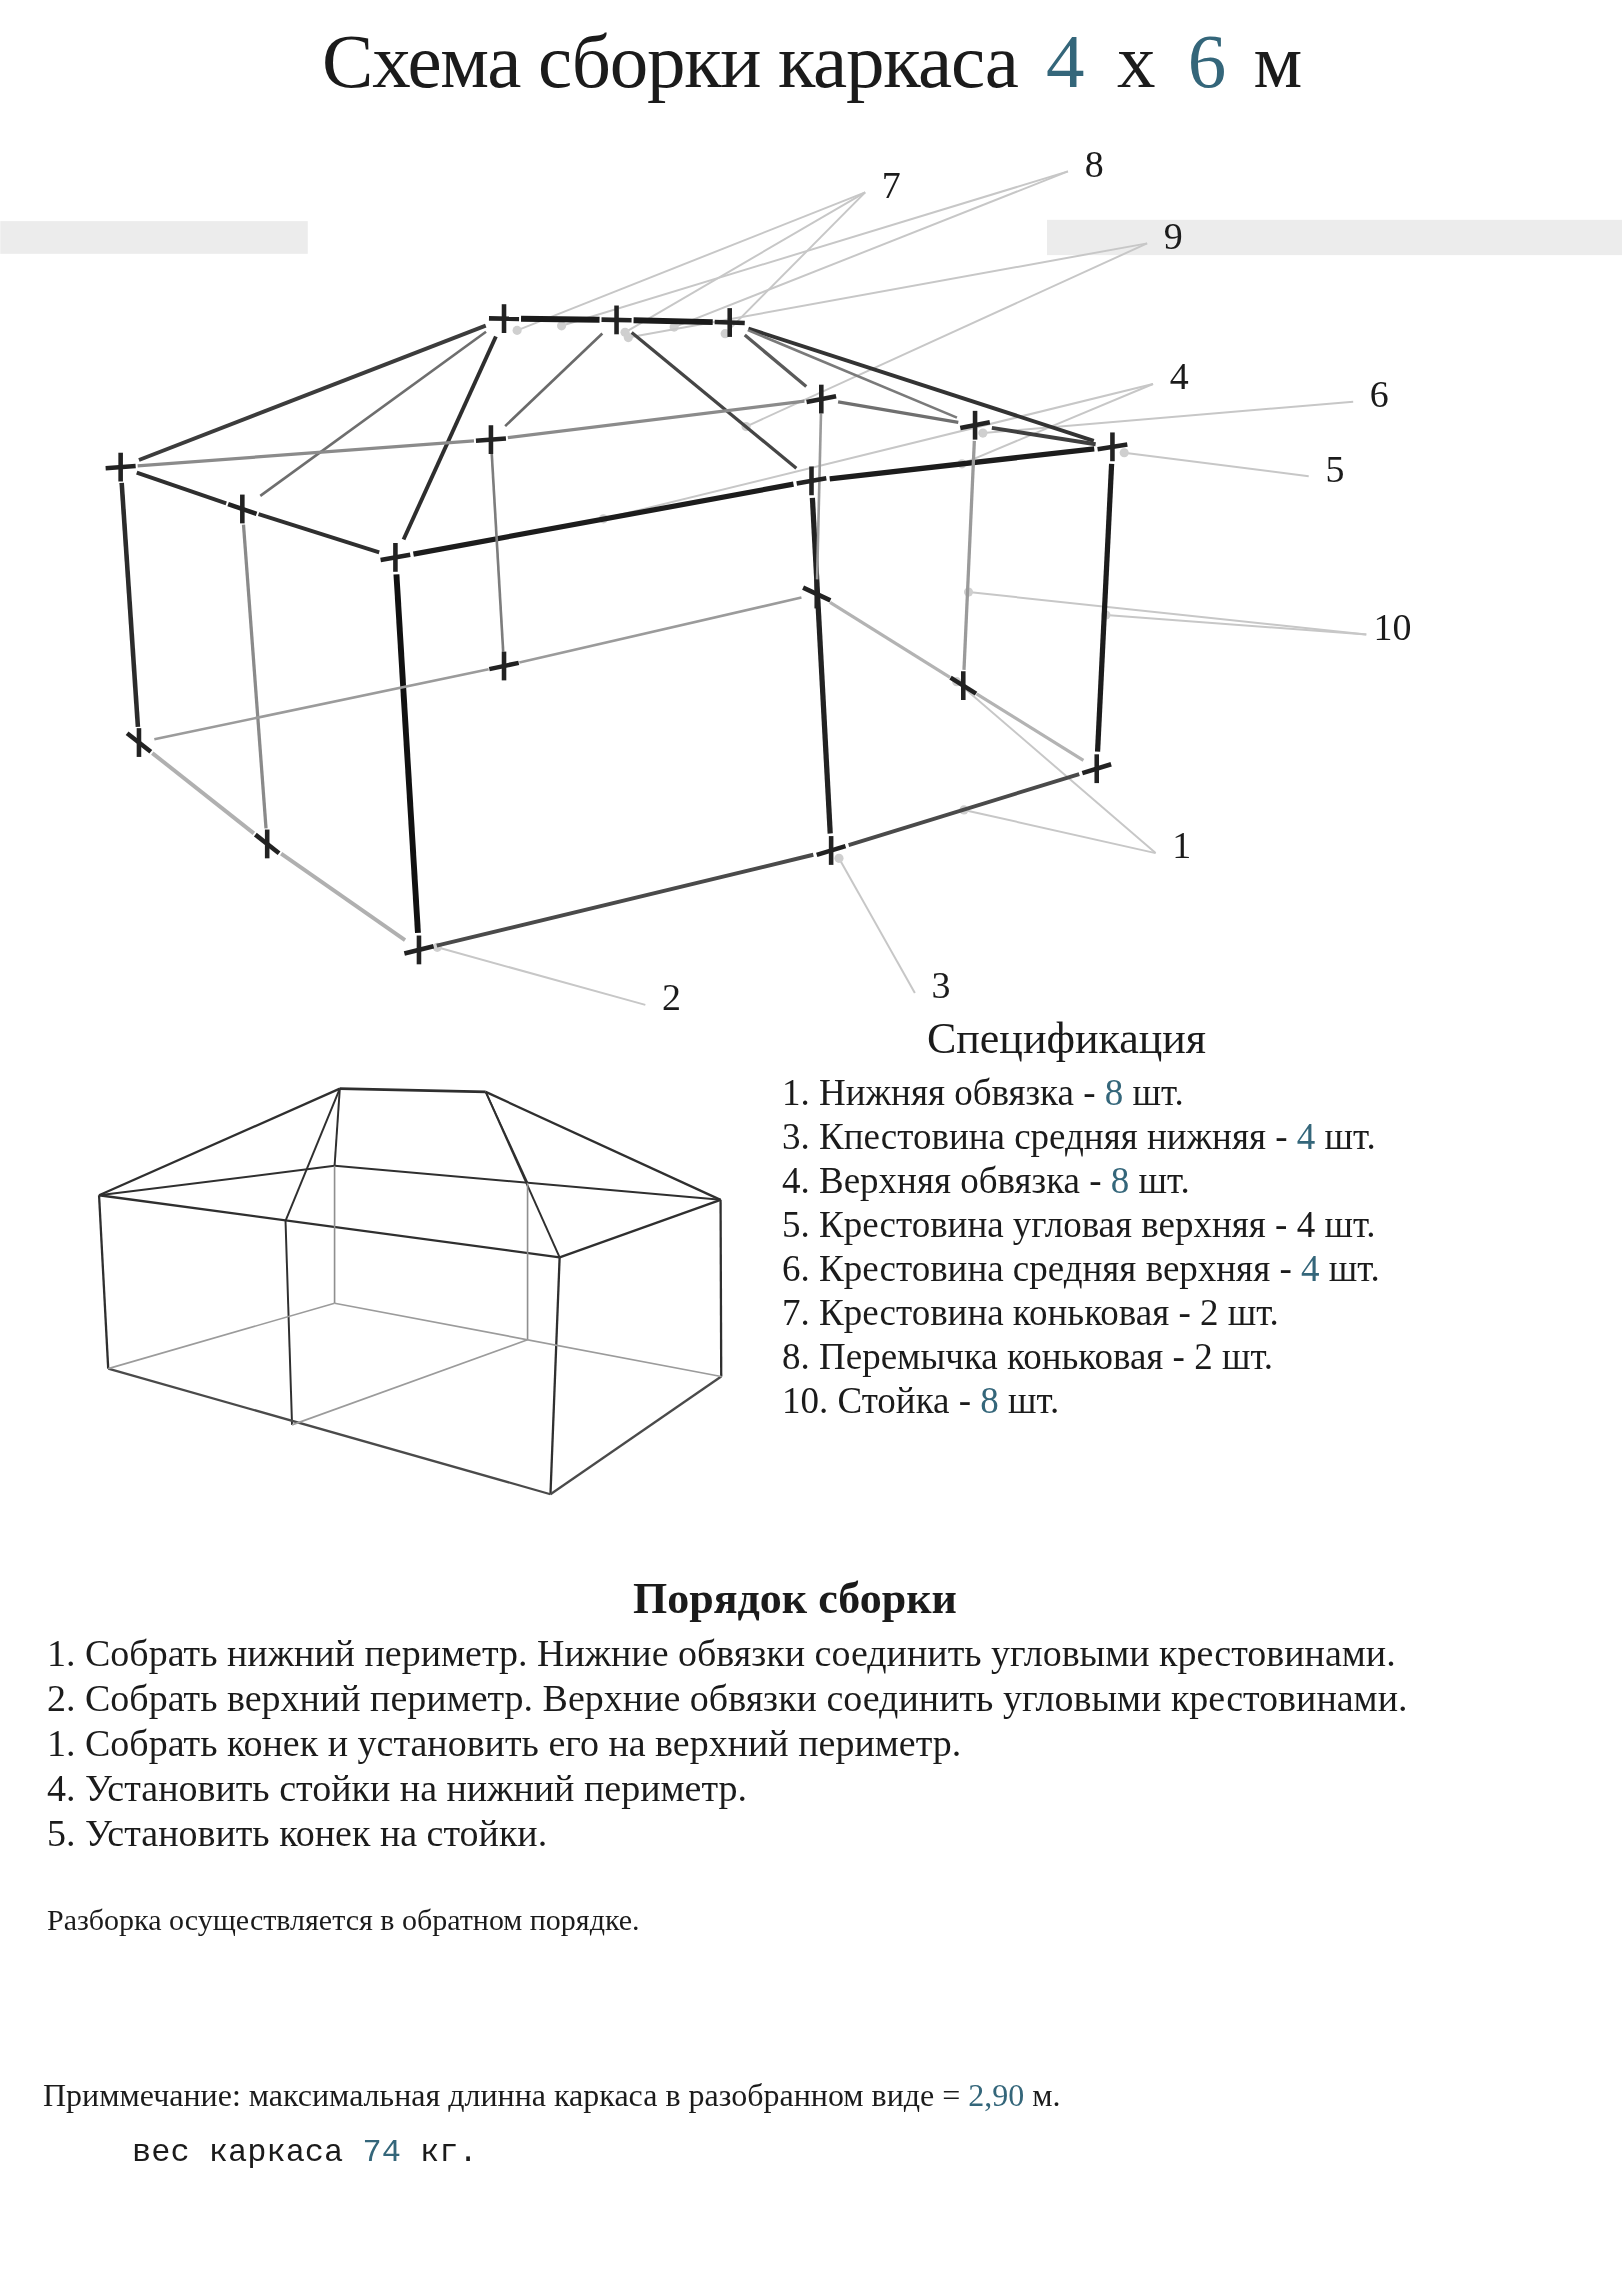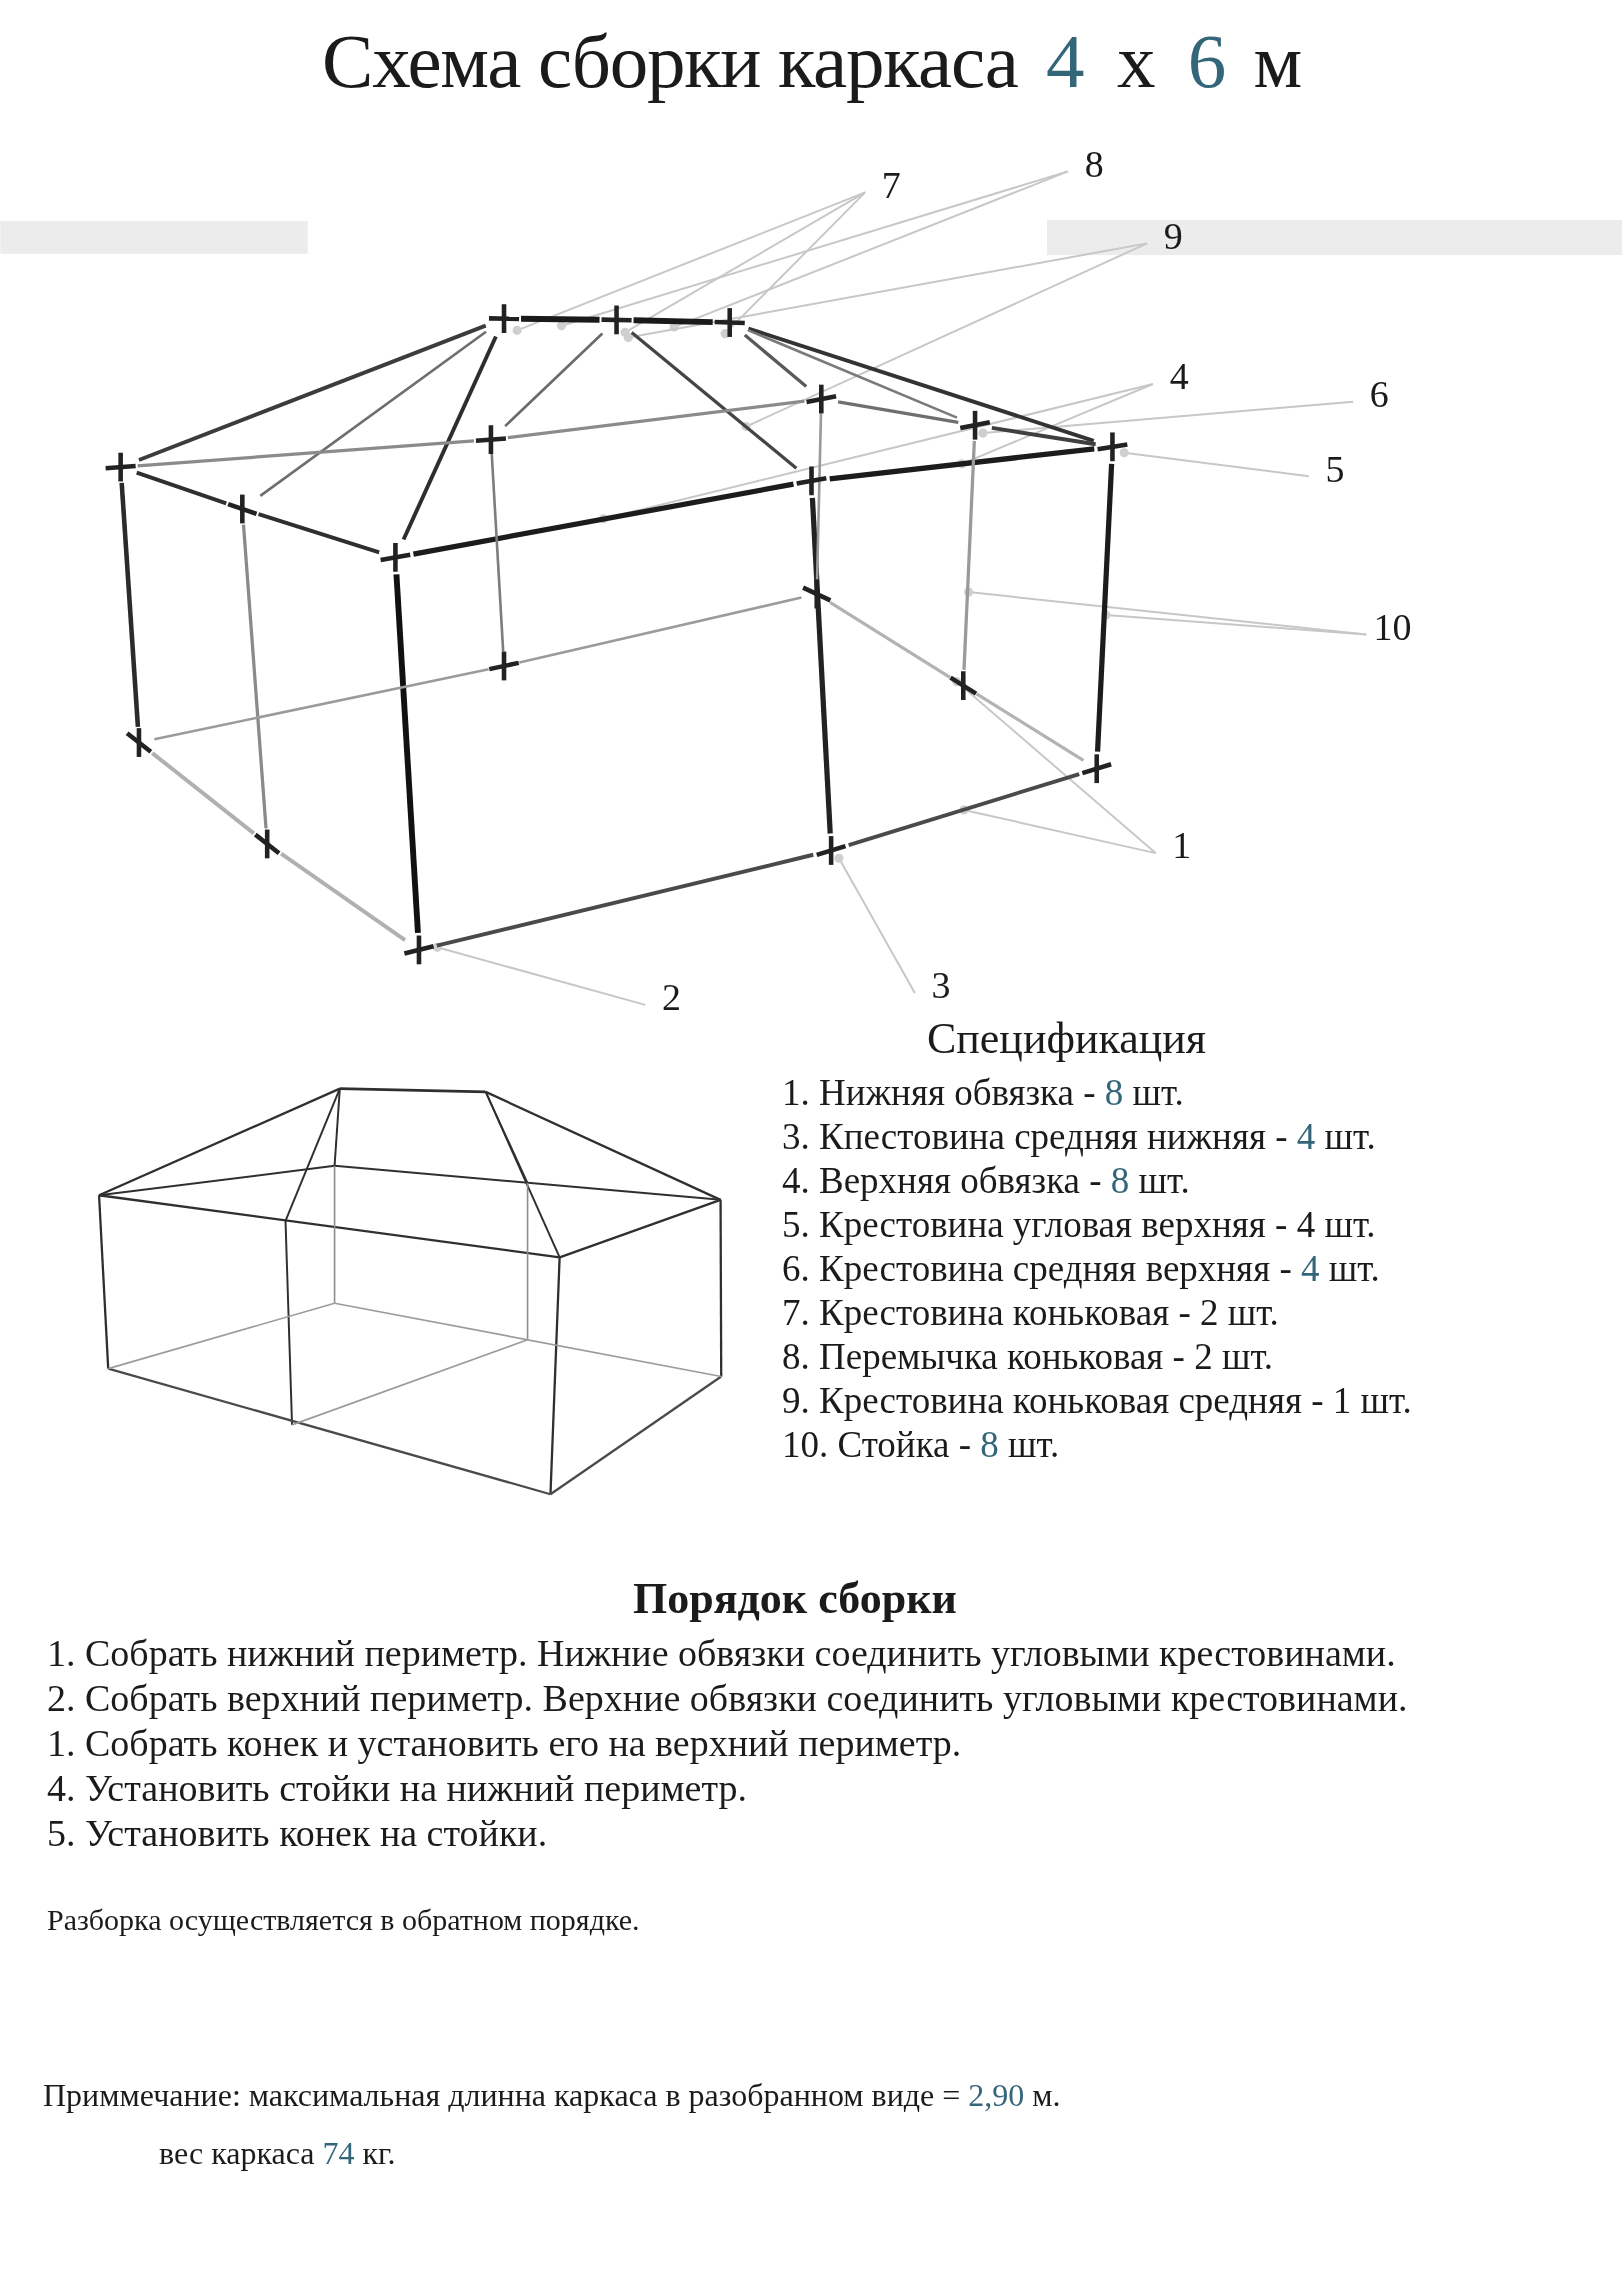--- a/index.html
+++ b/index.html
@@ -10,21 +10,21 @@
   .title .accent{color:#34667a;margin:0 10.5px;}
   .title .sep{margin:0 5.2px;}
   svg#fig{top:0;left:0;}
   .spec-heading{top:1013px;left:726px;width:681px;text-align:center;font-size:44px;}
   .spec-list{top:1071px;left:782px;width:772px;font-size:37px;line-height:44px;white-space:nowrap;}
   .accent{color:#34667a;}
   .asm-heading{top:1573px;left:0;width:1590px;text-align:center;font-size:44px;font-weight:bold;}
   .steps{top:1631px;left:47px;width:1557px;font-size:38px;line-height:45px;white-space:nowrap;}
   .note2{top:1903px;left:47px;font-size:30px;white-space:nowrap;}
   .footnote{top:2066px;left:43px;font-size:32px;line-height:58px;white-space:nowrap;}
-  .footnote .l2{margin-left:116px;}
+  .footnote .l2{margin-left:89px;font-family:Liberation Mono, monospace;}
 </style>
 </head>
 <body>
 
 <svg id="fig" class="abs" width="1623" height="2295" viewBox="0 0 2480 3508" xmlns="http://www.w3.org/2000/svg">
   <g id="fig-band">
       <rect x="0" y="338" width="470" height="50" fill="#ececec"></rect>
       <rect x="1600" y="336" width="880" height="54" fill="#ececec"></rect>
     </g>
   <g id="fig-leaders">
@@ -187,21 +187,20 @@
 
 <div class="abs spec-heading">Спецификация</div>
 <div class="abs spec-list" id="spec-list">
     <div><span>1. Нижняя обвязка - </span><span class="accent">8</span><span> шт.</span></div>
     <div><span>3. Кпестовина средняя нижняя - </span><span class="accent">4</span><span> шт.</span></div>
     <div><span>4. Верхняя обвязка - </span><span class="accent">8</span><span> шт.</span></div>
     <div><span>5. Крестовина угловая верхняя - </span><span>4</span><span> шт.</span></div>
     <div><span>6. Крестовина средняя верхняя - </span><span class="accent">4</span><span> шт.</span></div>
     <div><span>7. Крестовина коньковая - </span><span>2</span><span> шт.</span></div>
     <div><span>8. Перемычка коньковая - </span><span>2</span><span> шт.</span></div>
-    <div><span>9. Крестовина коньковая средняя - </span><span>1</span><span> шт.</span></div>
     <div><span>10. Стойка - </span><span class="accent">8</span><span> шт.</span></div>
   </div>
 
 <div class="abs asm-heading">Порядок сборки</div>
 <div class="abs steps" id="steps">
     <div>1. Собрать нижний периметр. Нижние обвязки соединить угловыми крестовинами.</div>
     <div>2. Собрать верхний периметр. Верхние обвязки соединить угловыми крестовинами.</div>
     <div>1. Собрать конек и установить его на верхний периметр.</div>
     <div>4. Установить стойки на нижний периметр.</div>
     <div>5. Установить конек на стойки.</div>

